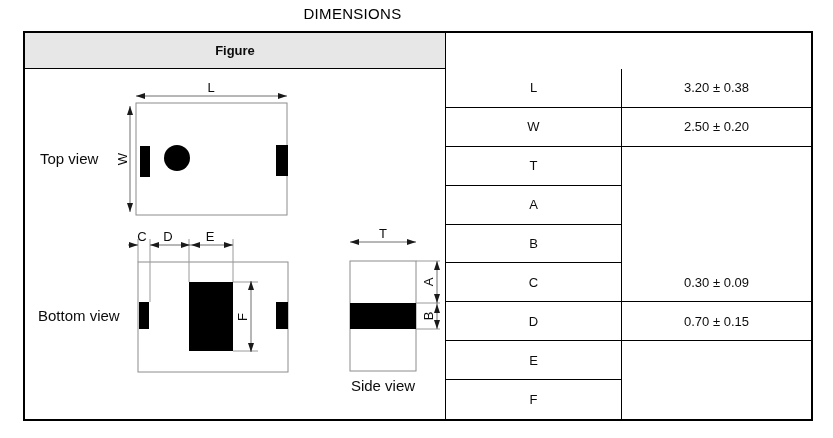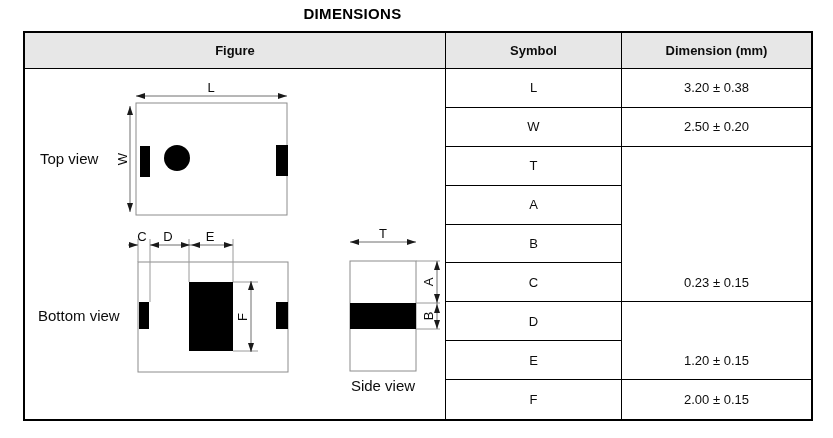--- a/index.html
+++ b/index.html
@@ -1,21 +1,21 @@
 <!DOCTYPE html>
 <html><head>
 <meta charset="utf-8">
 <style>
   * { margin:0; padding:0; box-sizing:border-box; }
   html,body { width:833px; height:438px; background:#ffffff;
     font-family:"Liberation Sans", sans-serif; color:#111; overflow:hidden; }
   .page { position:relative; width:833px; height:438px; background:#fff; }
 
   .title { position:absolute; top:5px; left:0; width:705px; text-align:center;
-    font-size:15px; font-weight:bold; letter-spacing:.3px; color:#000; }
+    font-size:15px; font-weight:normal; letter-spacing:.3px; color:#000; }
 
   .dim-table { position:absolute; left:23px; top:31px; width:790px; height:390px;
     border:2px solid #000; background:#fff; display:grid;
     grid-template-columns:421px 176px 1fr;
     grid-template-rows:36px repeat(9, 1fr); }
 
   .cell { display:flex; align-items:center; justify-content:center;
     font-size:13px; color:#0c0c0c; }
   .hcell { background:#e7e7e7; font-weight:bold; font-size:13px;
     border-bottom:1px solid #000; }
@@ -44,22 +44,20 @@
 </head>
 <body>
 
 <div class="page">
 
   <div class="title">DIMENSIONS</div>
 
   <div class="dim-table">
 
     <div class="cell hcell h1">Figure</div>
-    <div class="cell hcell h2">Symbol</div>
-    <div class="cell hcell h3">Dimension (mm)</div>
 
     <div class="figure-cell">
       <svg width="420" height="349" viewBox="0 0 420 349">
 
         <g>
           <rect class="outline" x="111" y="34" width="151" height="112"></rect>
 
           <line class="dimline" x1="111" y1="27" x2="262" y2="27"></line>
           <path class="arrow" d="M111,27 l9,-3 l0,6 z"></path>
           <path class="arrow" d="M262,27 l-9,-3 l0,6 z"></path>
@@ -143,24 +141,23 @@
     <div class="cell sym r2">W</div>
     <div class="cell val r2">2.50 ± 0.20</div>
 
     <div class="cell sym r3">T</div>
 
     <div class="cell sym r4">A</div>
 
     <div class="cell sym r5">B</div>
 
     <div class="cell sym r6">C</div>
-    <div class="cell val r6">0.23 ± 0.15</div>
+    <div class="cell val r6">0.30 ± 0.09</div>
 
     <div class="cell sym r7">D</div>
+    <div class="cell val r7">0.70 ± 0.15</div>
 
     <div class="cell sym r8">E</div>
-    <div class="cell val r8">1.20 ± 0.15</div>
 
     <div class="cell sym r9">F</div>
-    <div class="cell val r9">2.00 ± 0.15</div>
 
   </div>
 </div>
 
 </body></html>

